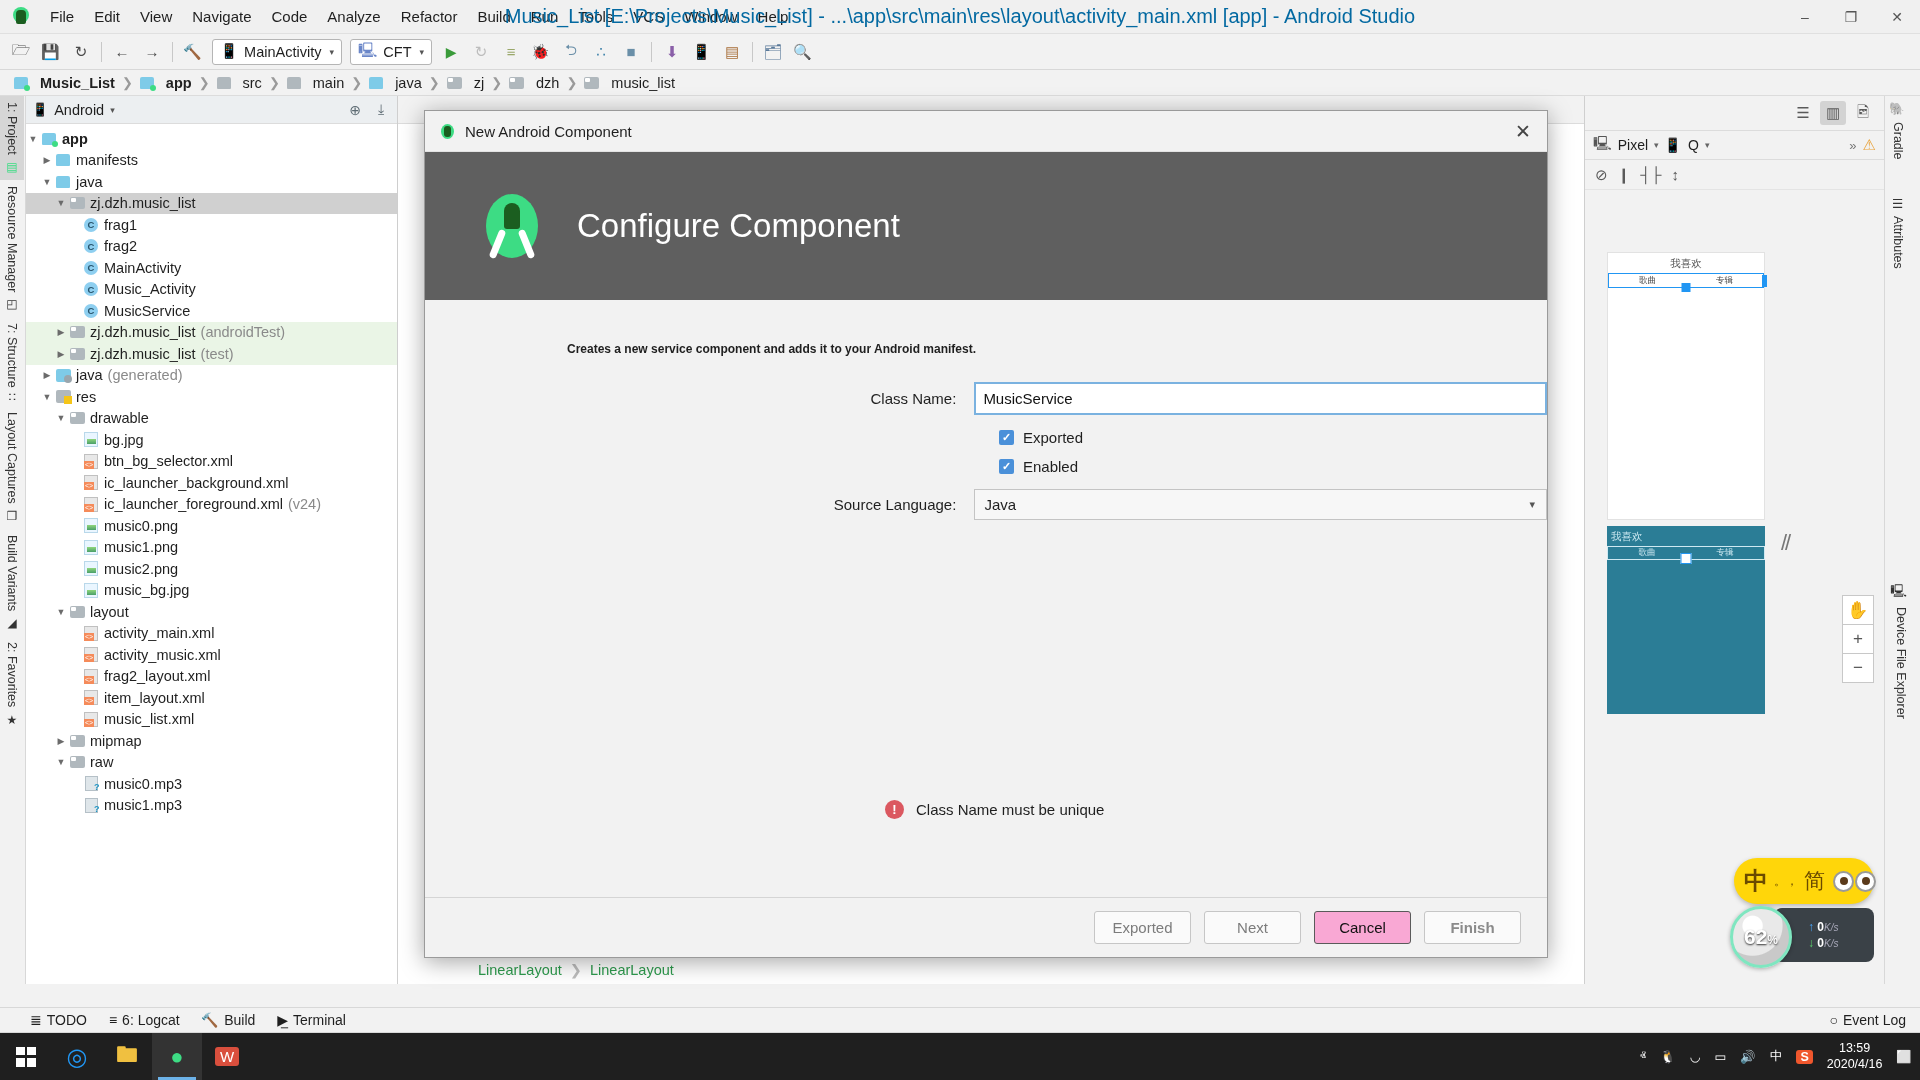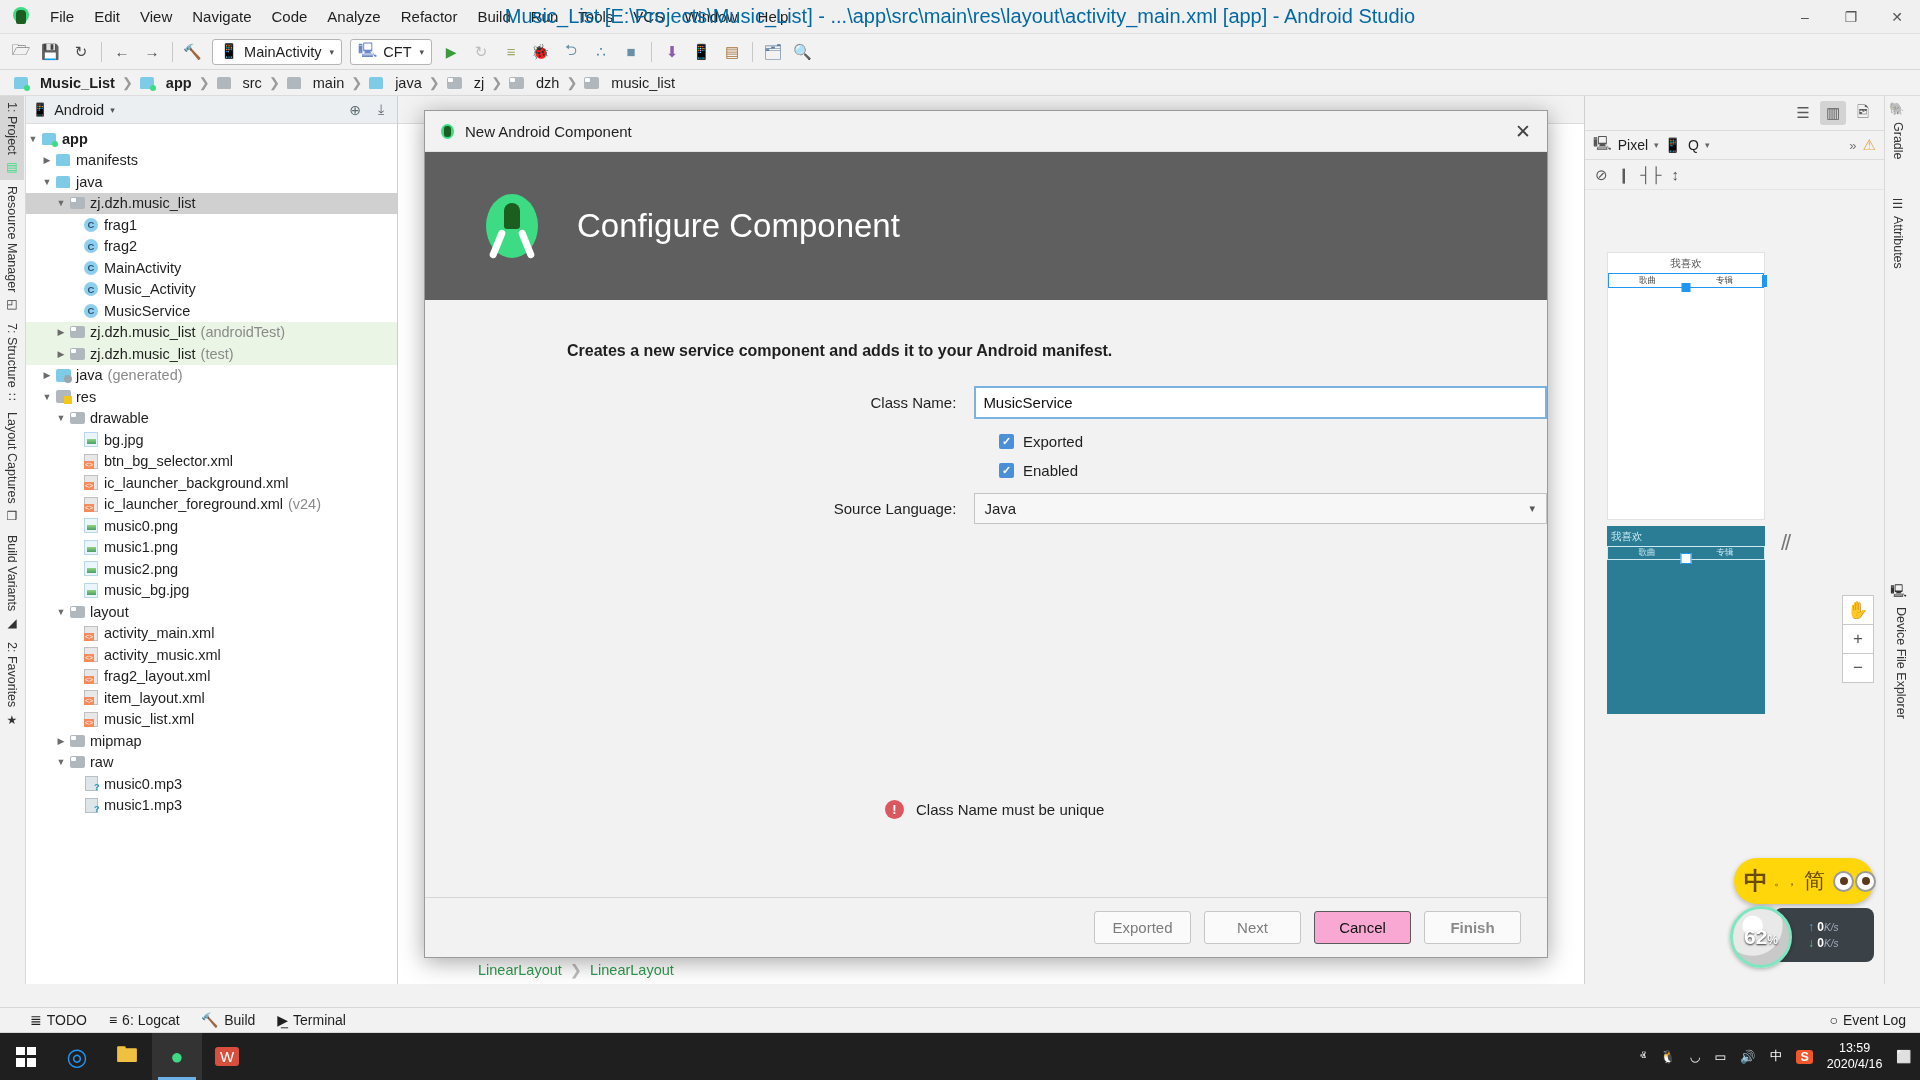--- a/index.html
+++ b/index.html
@@ -321,21 +321,21 @@
     background:#1b5e20; border-radius:8px 8px 3px 3px;
   }
   #dlg-banner .bigicon .legL, #dlg-banner .bigicon .legR {
     position:absolute; bottom:2px; width:7px; height:30px; background:#fff; border-radius:4px;
   }
   #dlg-banner .bigicon .legL { left:17px; transform:rotate(22deg); }
   #dlg-banner .bigicon .legR { right:17px; transform:rotate(-22deg); }
   #dlg-banner h1 { margin:0; color:#fff; font-weight:normal; font-size:33px; }
   #dlg-body { flex:1; position:relative; padding:42px 0 0 0; }
   #dlg-body .desc {
-    font-weight:bold; font-size:16px; margin:0 0 26px 142px;
+    font-weight:bold; font-size:12px; margin:0 0 26px 142px;
   }
   .frow { display:flex; align-items:center; margin:0 0 14px 0; }
   .frow .flabel {
     width:174px; text-align:right; padding-right:18px; font-size:15px;
     margin-left:400px;
   }
   .frow .fctl { width:680px; }
   #classinput {
     width:100%; height:33px; border:2px solid #7ab2e0; background:#fff;
     font-family:"Liberation Sans", sans-serif; font-size:15px; padding:0 7px;

